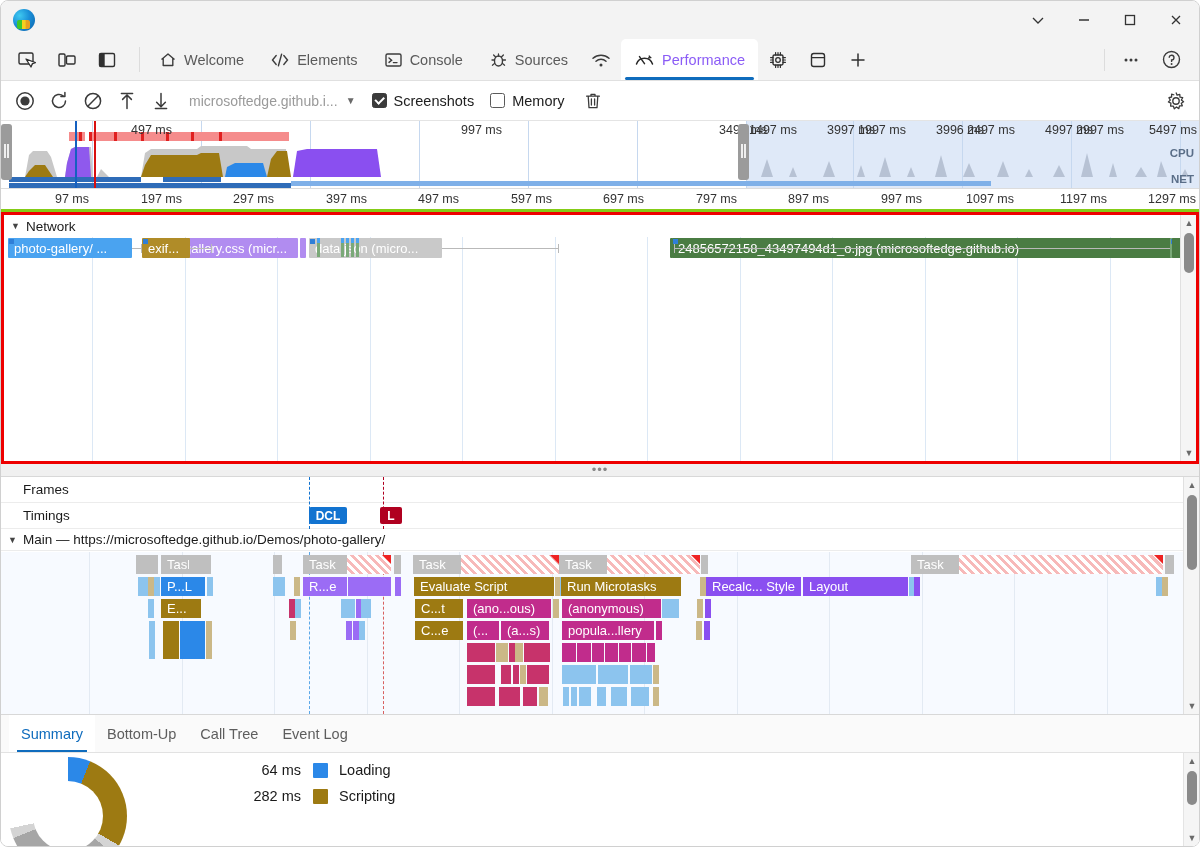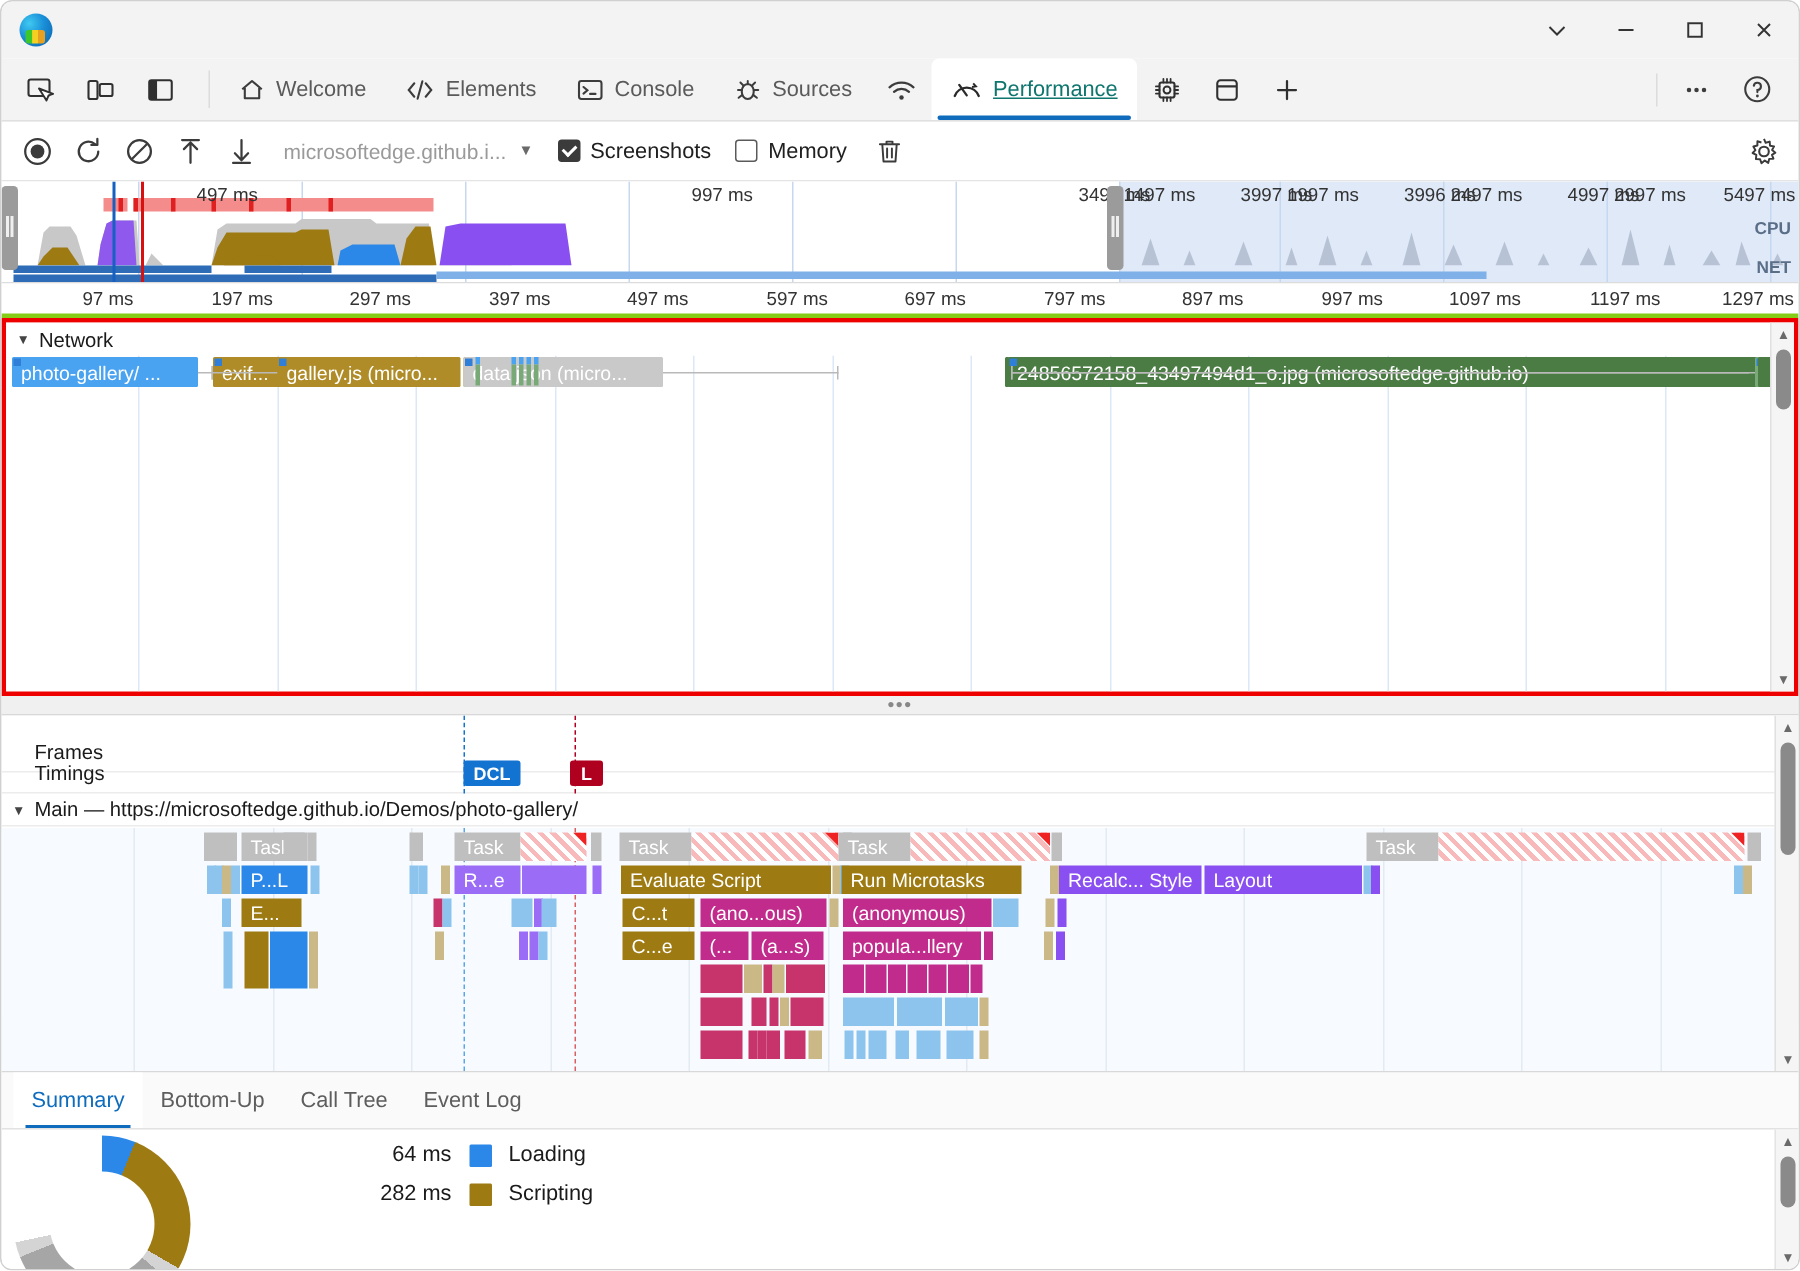--- a/index.html
+++ b/index.html
@@ -69,22 +69,22 @@
   .tb-sep { width: 1px; background: #dcdcdc; margin: 8px 6px; }
   .tabs { display: flex; align-items: stretch; flex: 1; }
   .tab {
     display: flex; align-items: center; gap: 7px;
     padding: 0 13px; height: 100%;
     font-size: 14.5px; color: #5a5a5a;
     position: relative; white-space: nowrap;
   }
   .tab .ticon { display: flex; align-items: center; color: #3c3c3c; }
   .tab.active {
-    background: #ffffff; color: #0f766e;
-    border-top-left-radius: 5px; border-top-right-radius: 5px; text-decoration: underline;
+    background: #ffffff; color: #8b5cf6;
+    border-top-left-radius: 5px; border-top-right-radius: 5px;
   }
   .tab.active:after {
     content: ""; position: absolute; left: 4px; right: 4px; bottom: 0;
     height: 3px; background: #0f6cbd; border-radius: 2px;
   }
   .tab-icononly {
     display: flex; align-items: center; justify-content: center;
     width: 40px; color: #303030;
   }
   .tb-right { display: flex; align-items: center; padding-right: 8px; }
@@ -686,29 +686,20 @@
 
       <div class="req-row" style="top:46">
         <div class="req-bar c-js" style="left:138px; width:48px;">
           <span class="pri-dot"></span>
           <span>exif...</span>
         </div>
         <div class="wait-line" style="left:186px; width:22px;"></div>
         <div class="wait-cap-r" style="left:207px;"></div>
       </div>
 
-      <div class="req-row" style="top:69">
-        <div class="wait-line" style="left:137px; width:44px;"></div>
-        <div class="wait-cap-l" style="left:137px;"></div>
-        <div class="req-bar c-js" style="left:181px; width:122px;">
-          <span class="pri-dot"></span>
-          <span>gallery.js (micro...</span>
-        </div>
-        <div class="req-bar c-js" style="left:305px; width:5px;"></div>
-      </div>
 
       <div class="req-row" style="top:0">
         <div class="req-bar c-json" style="left:305px; width:133px;">
           <span class="pri-dot"></span>
           <span>data.json (micro...</span>
         </div>
         <div class="wait-line" style="left:438px; width:117px;"></div>
         <div class="wait-cap-r" style="left:554px;"></div>
       </div>
 
@@ -817,21 +808,21 @@
       <div class="sb-arrow" style="top:0">▲</div>
       <div class="sb-thumb" style="top:18px; height:40px;"></div>
       <div class="sb-arrow" style="bottom:0">▼</div>
     </div>
   </div>
 
   <div class="splitter">•••</div>
 
   <div class="flamewrap">
 
-    <div class="fl-row" style="top:12px">
+    <div class="fl-row" style="top:0">
       <span class="lbl">Frames</span>
     </div>
     <div class="fl-row" style="top:26px">
       <span class="lbl">Timings</span>
     </div>
 
     <div class="fl-marker" style="left:308px; top:0; height:52px; border-left:1.5px dashed #1273d0;"></div>
     <div class="fl-marker" style="left:382px; top:0; height:52px; border-left:1.5px dashed #b00020;"></div>
     <div class="fl-chip" style="left:308px; top:30px; width:38px; background:#1273d0;">DCL</div>
     <div class="fl-chip" style="left:379px; top:30px; width:22px; background:#b00020;">L</div>

